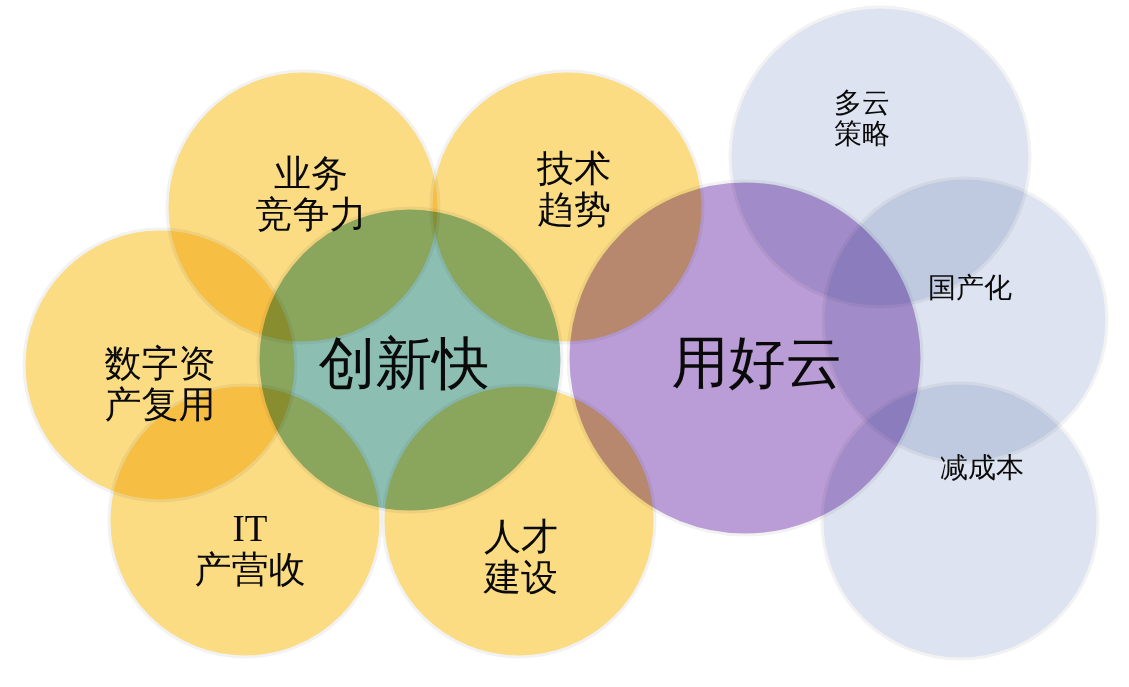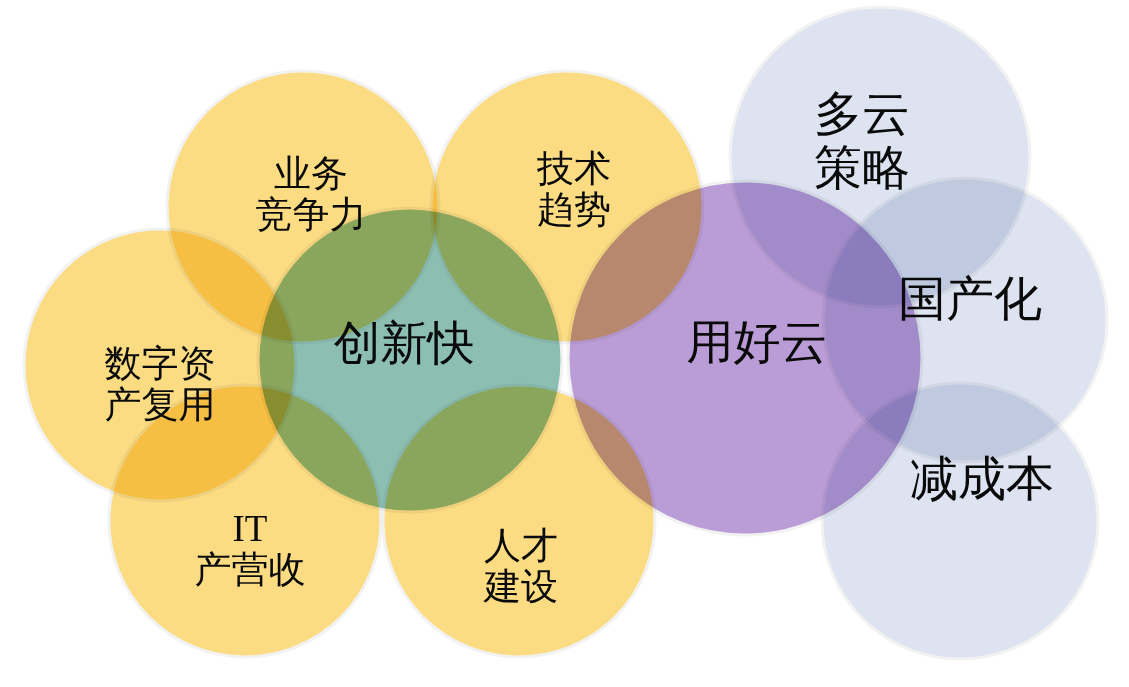--- a/index.html
+++ b/index.html
@@ -30,22 +30,22 @@
     position: absolute;
     text-align: center;
     color: #0a0a0a;
     line-height: 1.12;
     white-space: pre-line;
     pointer-events: none;
     font-family: "Liberation Serif", "DejaVu Serif", serif;
     text-rendering: optimizeLegibility;
   }
   .label-sm { font-size: 37px; }
-  .label-md { font-size: 48px; }
-  .label-lg { font-size: 47px; }
+  .label-md { font-size: 28px; }
+  .label-lg { font-size: 57px; margin-top: 15px; }
   .label-bold { font-weight: normal; }
 </style>
 </head>
 <body>
 
 <div id="stage">
 
   <svg id="venn-svg" viewBox="0 0 1129 687" aria-hidden="true">
     <defs>
 
@@ -69,21 +69,21 @@
 
   <div id="label-layer">
       <div class="label label-sm" style="left: 0px; top: 18px; width: 320px; transform: translate(0px, 325px);">数字资
 产复用</div>
       <div class="label label-sm" style="left: 0px; top: 0px; width: 320px; transform: translate(151px, 153px);">业务
 竞争力</div>
       <div class="label label-sm" style="left: 4px; top: 0px; width: 320px; transform: translate(410px, 148px);">技术
 趋势</div>
       <div class="label label-sm label-bold" style="left: 0px; top: 0px; width: 320px; transform: translate(90px, 508px);">IT
 产营收</div>
-      <div class="label label-sm" style="left: 0px; top: 17px; width: 320px; transform: translate(361px, 508px);">人才
+      <div class="label label-sm" style="left: 0px; top: 8px; width: 320px; transform: translate(361px, 508px);">人才
 建设</div>
       <div class="label label-lg" style="left: 0px; top: 0px; width: 320px; transform: translate(244px, 317px);">创新快</div>
       <div class="label label-lg" style="left: 12px; top: 0px; width: 320px; transform: translate(585px, 316px);">用好云</div>
       <div class="label label-md" style="left: 0px; top: 0px; width: 320px; transform: translate(702px, 87px);">多云
 策略</div>
       <div class="label label-md" style="left: 0px; top: 0px; width: 320px; transform: translate(810px, 272px);">国产化</div>
       <div class="label label-md" style="left: 0px; top: 0px; width: 320px; transform: translate(822px, 452px);">减成本</div>
     </div>
 
 </div>

